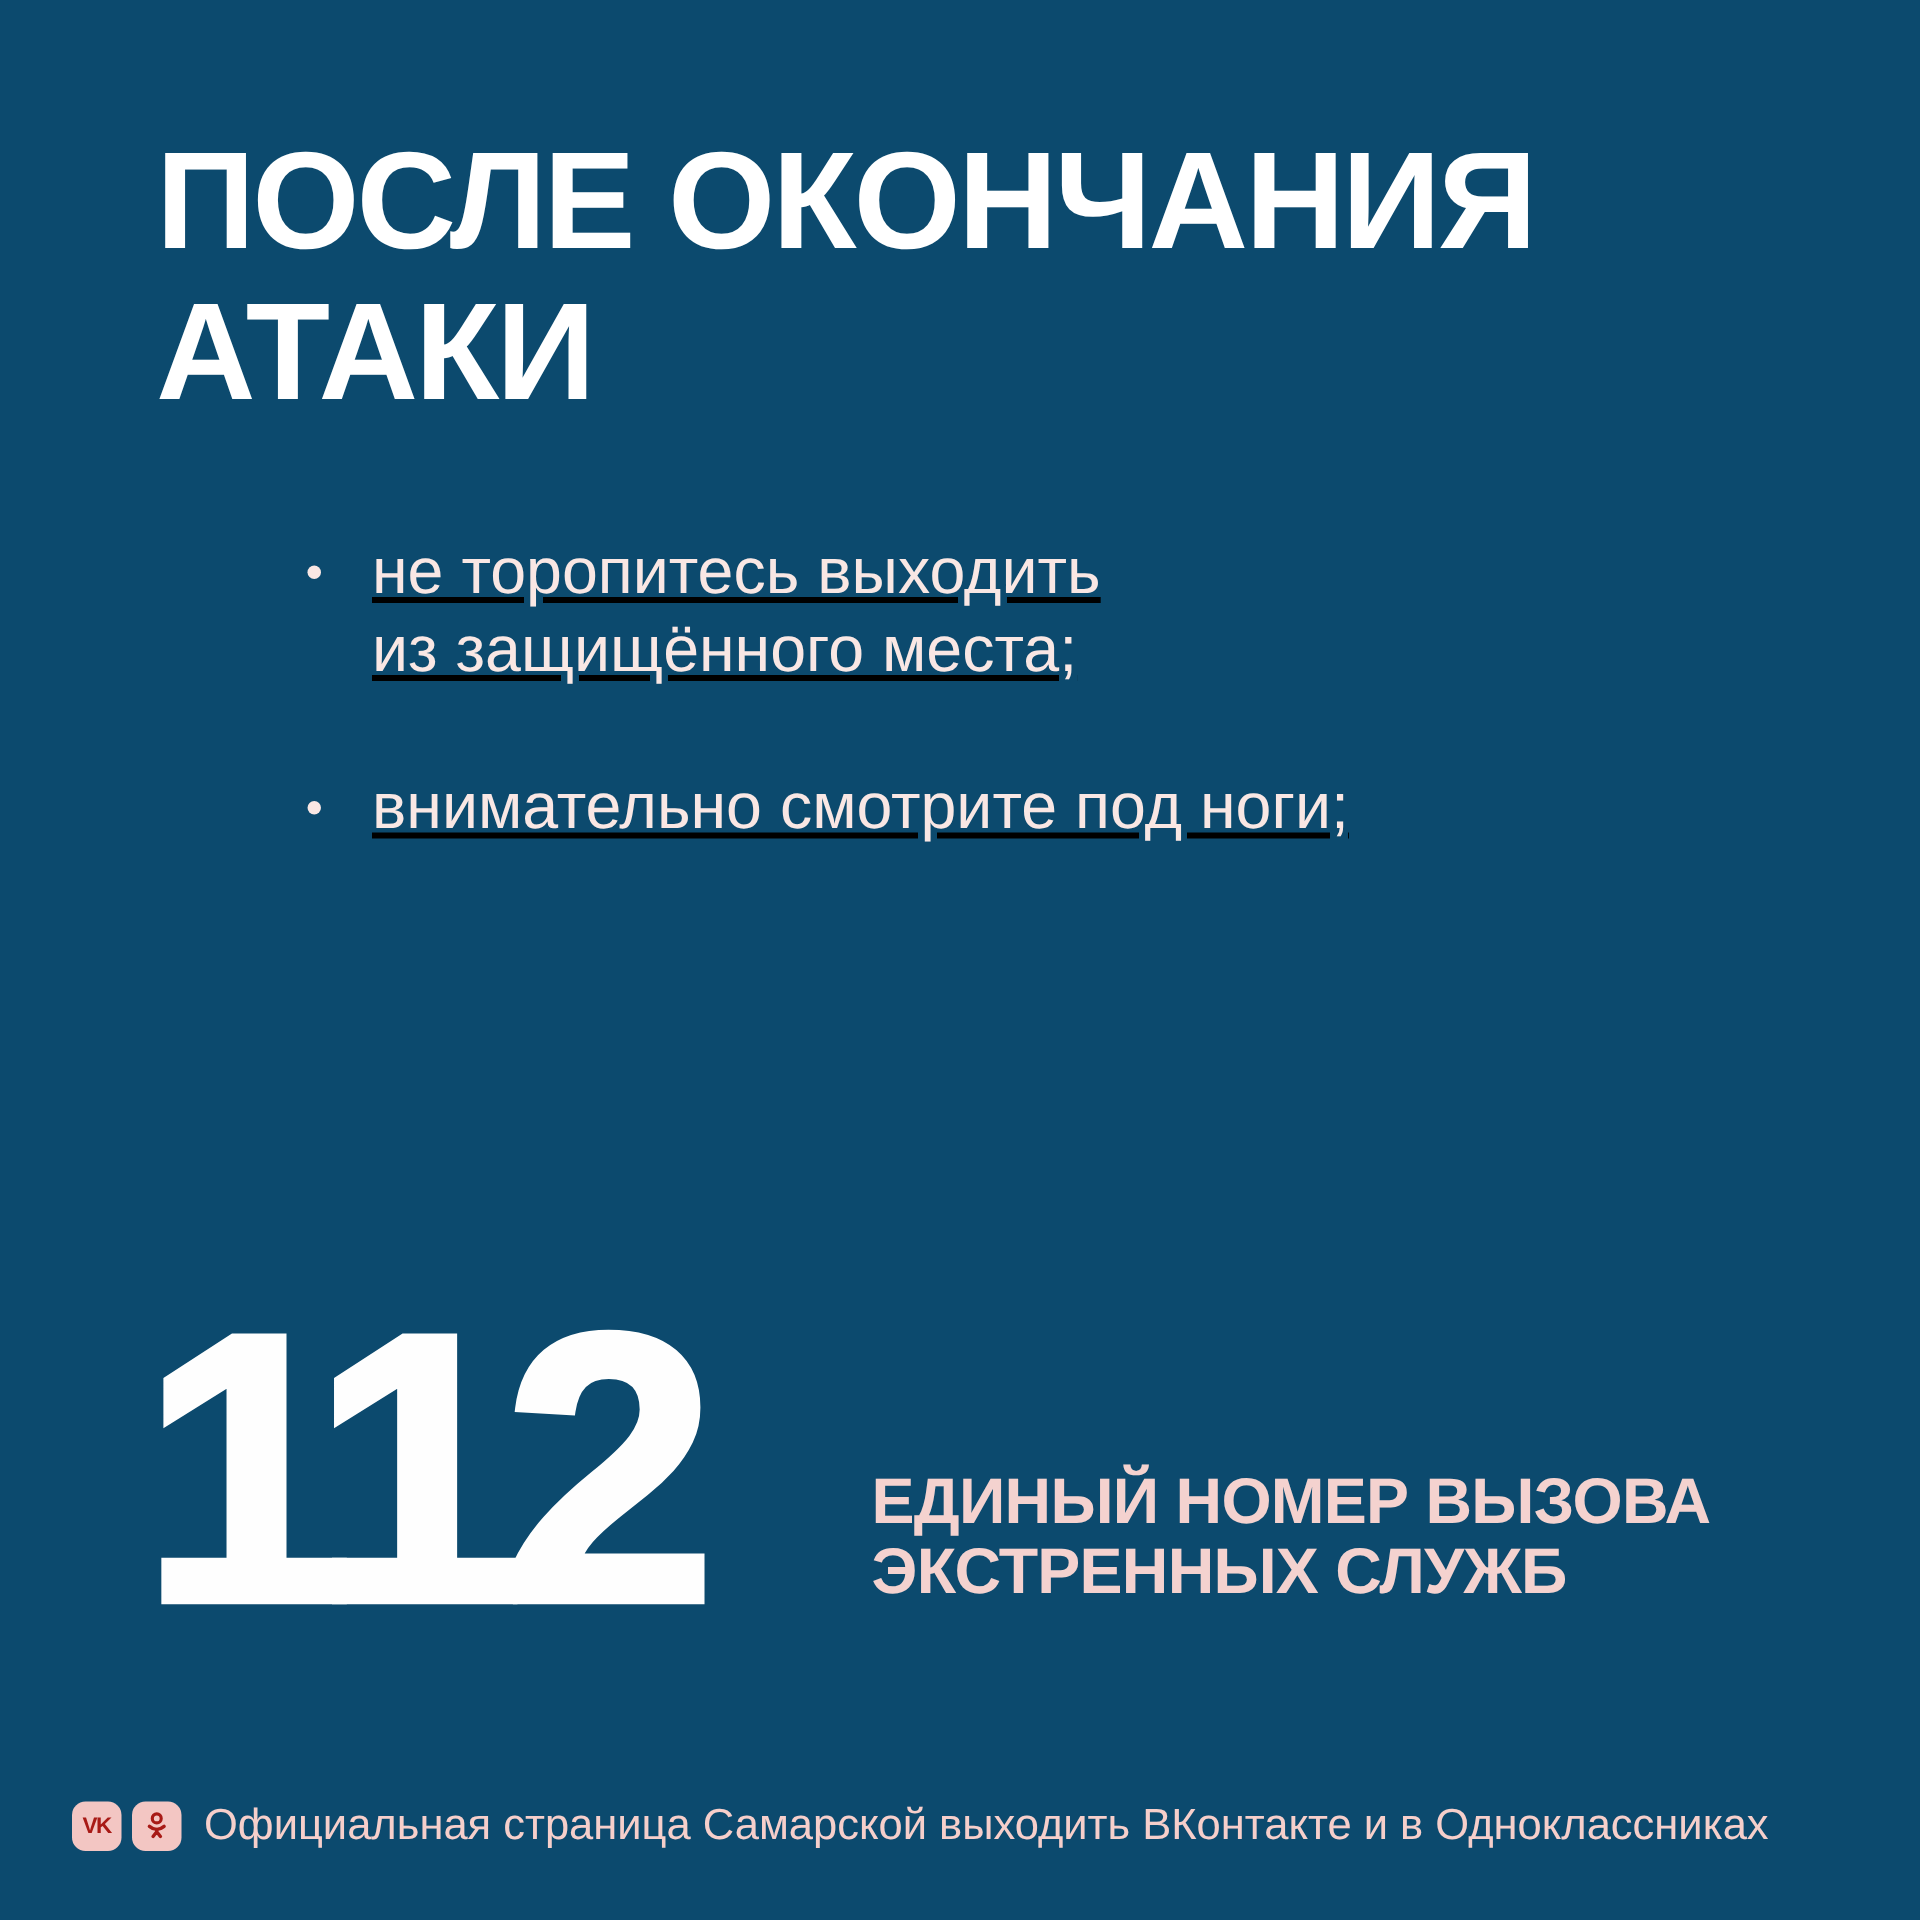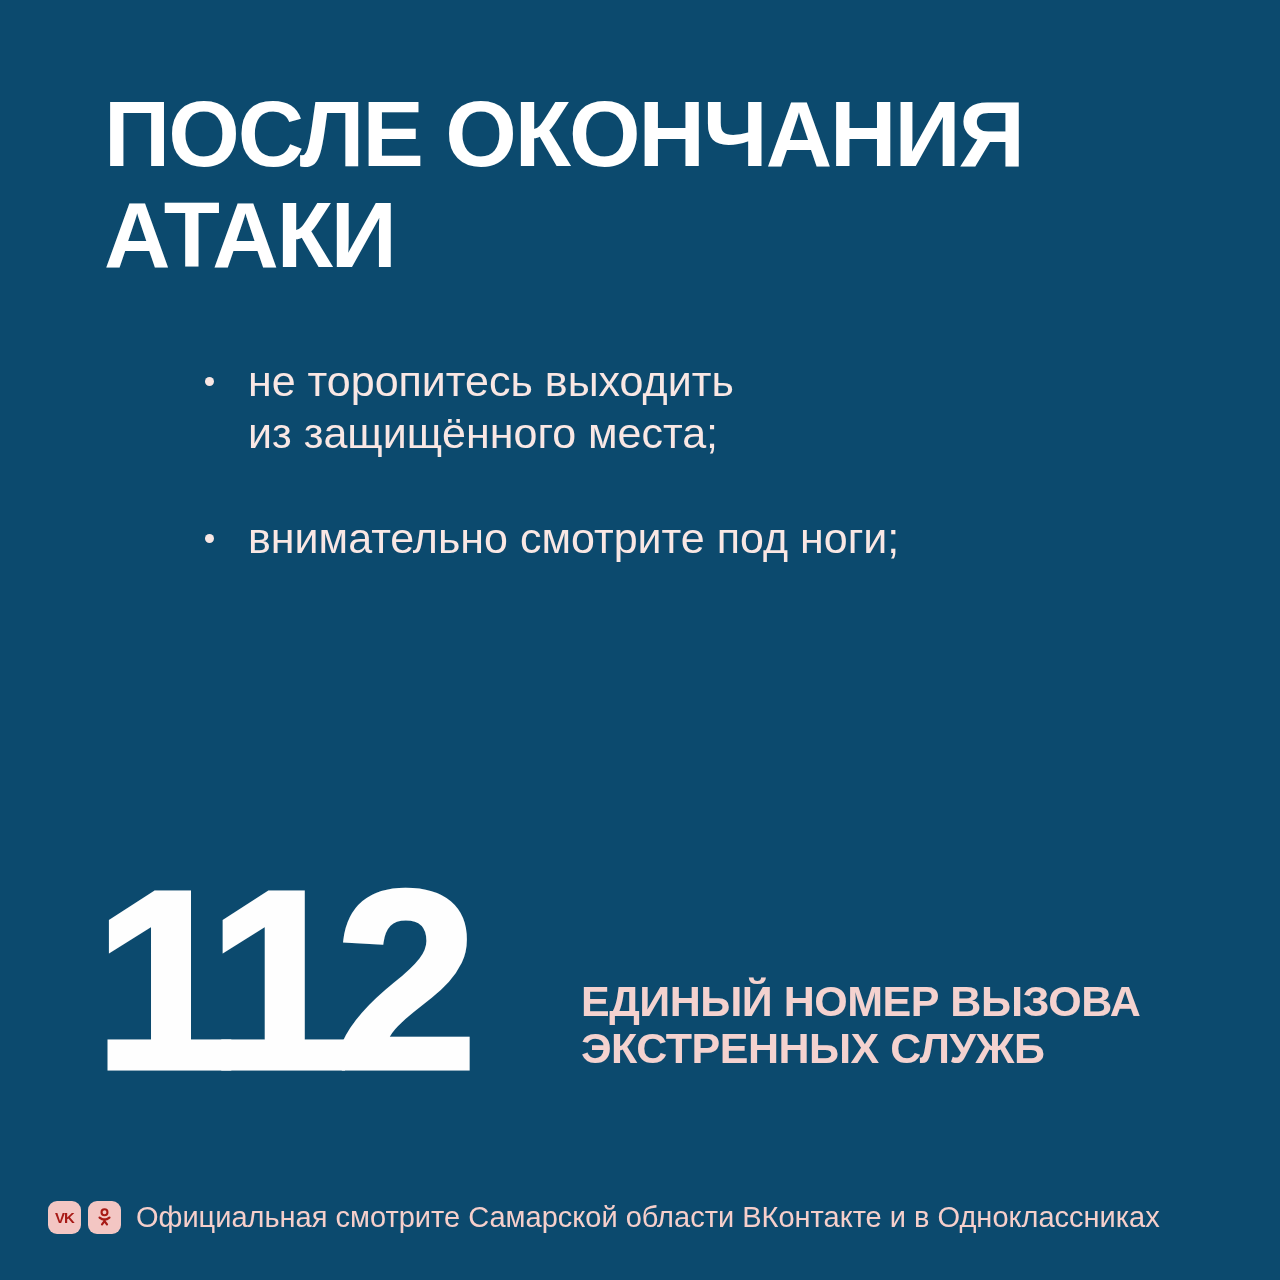--- a/index.html
+++ b/index.html
@@ -29,20 +29,21 @@
   .bullets {
     position: absolute;
     left: 205px;
     top: 356px;
     width: 940px;
   }
   .bullet {
     display: flex;
     align-items: flex-start;
     margin-bottom: 54px;
+    text-decoration: underline;
   }
   .bullet-dot {
     flex: 0 0 auto;
     width: 9px;
     height: 9px;
     border-radius: 50%;
     background: #f9e7e4;
     margin-top: 21px;
   }
   .bullet-text {
@@ -134,16 +135,16 @@
     <span class="social-icon">
       <span class="vk-glyph">VK</span>
     </span>
     <span class="social-icon">
       <svg width="21" height="21" viewBox="0 0 24 24">
         <circle cx="12" cy="6" r="3.4" fill="none" stroke="#a81a16" stroke-width="2.4"></circle>
         <path d="M6.4 12.1 C8.3 13.7 10.1 14.4 12 14.4 C13.9 14.4 15.7 13.7 17.6 12.1" fill="none" stroke="#a81a16" stroke-width="2.6" stroke-linecap="round"></path>
         <path d="M12 14.4 L12 16.2 M12 16.2 L9.2 19.8 M12 16.2 L14.8 19.8" fill="none" stroke="#a81a16" stroke-width="2.6" stroke-linecap="round" stroke-linejoin="round"></path>
       </svg>
     </span>
-    <span class="footer-text">Официальная смотрите Самарской области ВКонтакте и в Одноклассниках</span>
+    <span class="footer-text">Официальная страница Самарской выходить ВКонтакте и в Одноклассниках</span>
   </div>
 
 </div>
 
 </body></html>

